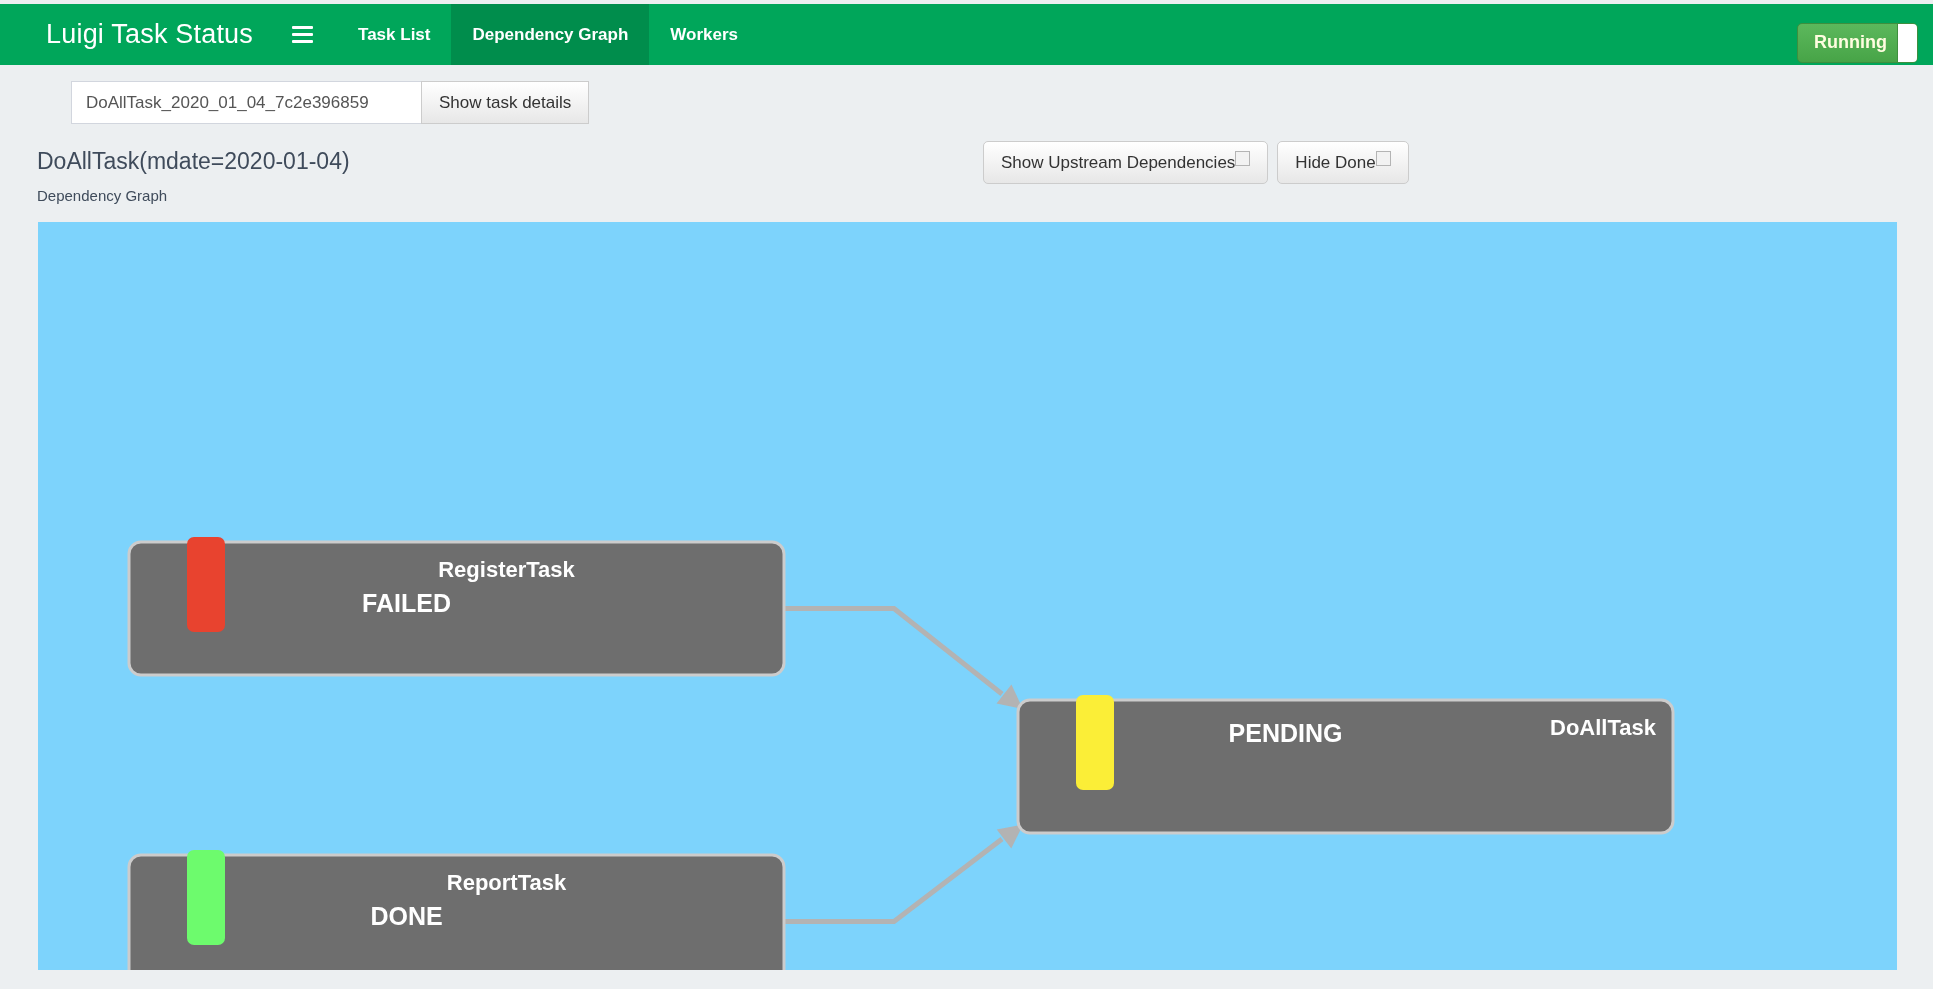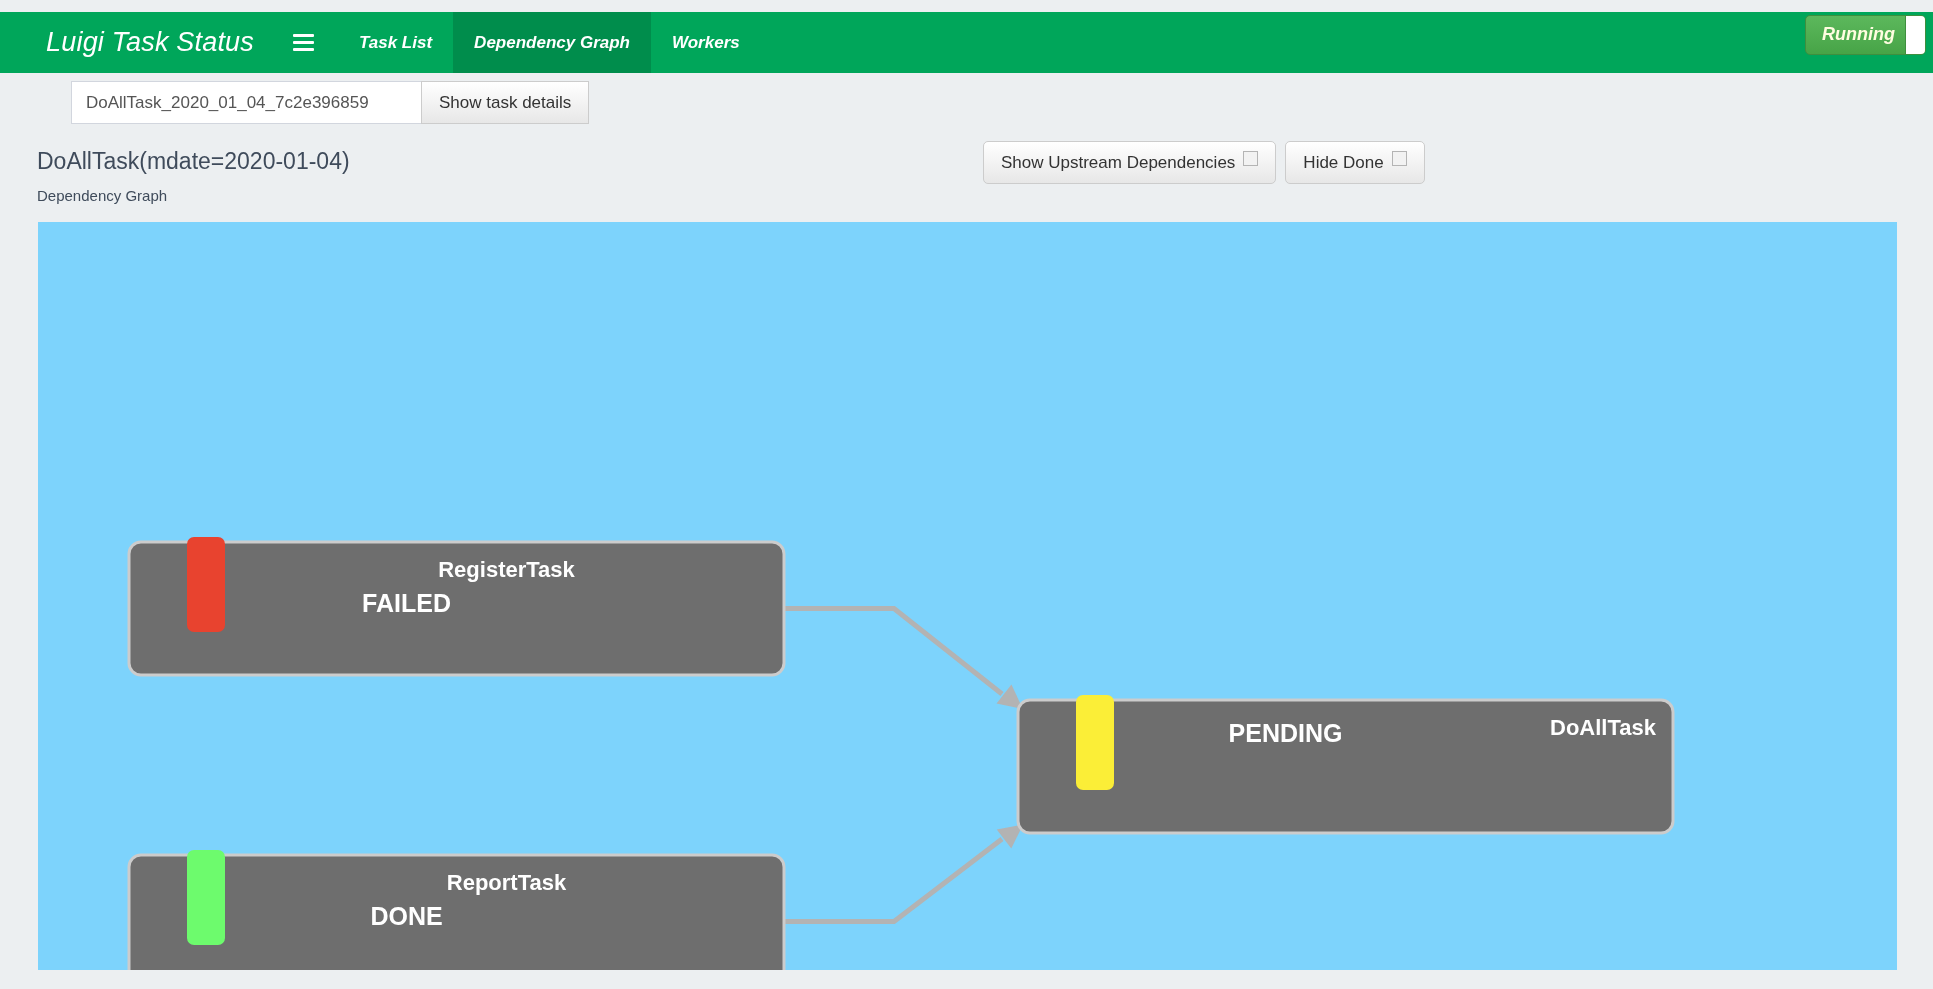--- a/index.html
+++ b/index.html
@@ -10,27 +10,26 @@
     width: 1933px;
     height: 989px;
     background: #eceff1;
     font-family: "Liberation Sans", "DejaVu Sans", sans-serif;
     overflow: hidden;
   }
 
   
   .navbar {
     position: absolute;
-    top: 12px; left: 0;
+    top: 4px; left: 0;
     width: 1933px;
     height: 61px;
     background: #00a65a;
     display: flex;
-    align-items: flex-end;
-    font-style: italic;
+    align-items: flex-start;
   }
   .brand {
     color: #ffffff;
     font-size: 27px;
     font-weight: 400;
     line-height: 61px;
     padding: 0 26px 0 46px;
     white-space: nowrap;
     letter-spacing: 0.2px;
   }
@@ -69,21 +68,21 @@
     white-space: nowrap;
     cursor: pointer;
   }
   .nav-link.active {
     background: #008d4c;
   }
   .nav-right {
     margin-left: auto;
     display: flex;
     align-items: center;
-    padding-right: 7px;
+    padding-right: 15px;
     height: 77px;
   }
   .status-btn {
     display: flex;
     align-items: center;
     height: 40px;
     background: linear-gradient(to bottom, #5cb85c 0%, #47a447 100%);
     border: 1px solid #3e8f3e;
     border-radius: 5px;
     padding: 0 0 0 16px;
@@ -146,21 +145,21 @@
   }
   .center-controls {
     position: absolute;
     left: 983px;
     top: 80px;
     display: flex;
     gap: 9px;
   }
   .btn-round {
     border-radius: 5px;
-    gap: 8px;
+    gap: 0;
   }
   .cb {
     width: 15px;
     height: 15px;
     border: 1px solid #b4b4b4;
     background: #f2f2f2;
     display: inline-block;
     vertical-align: middle;
     margin-bottom: 8px;
   }

